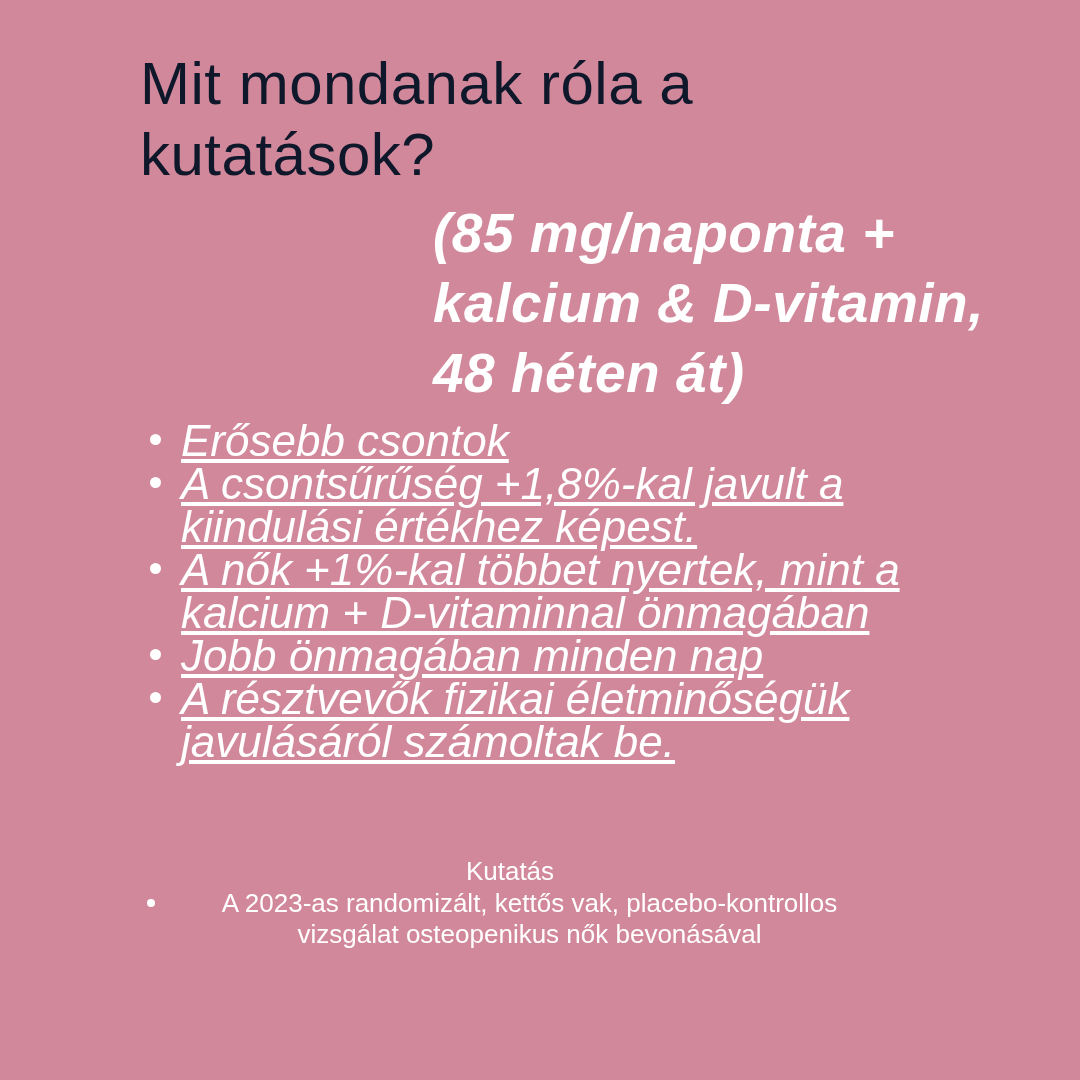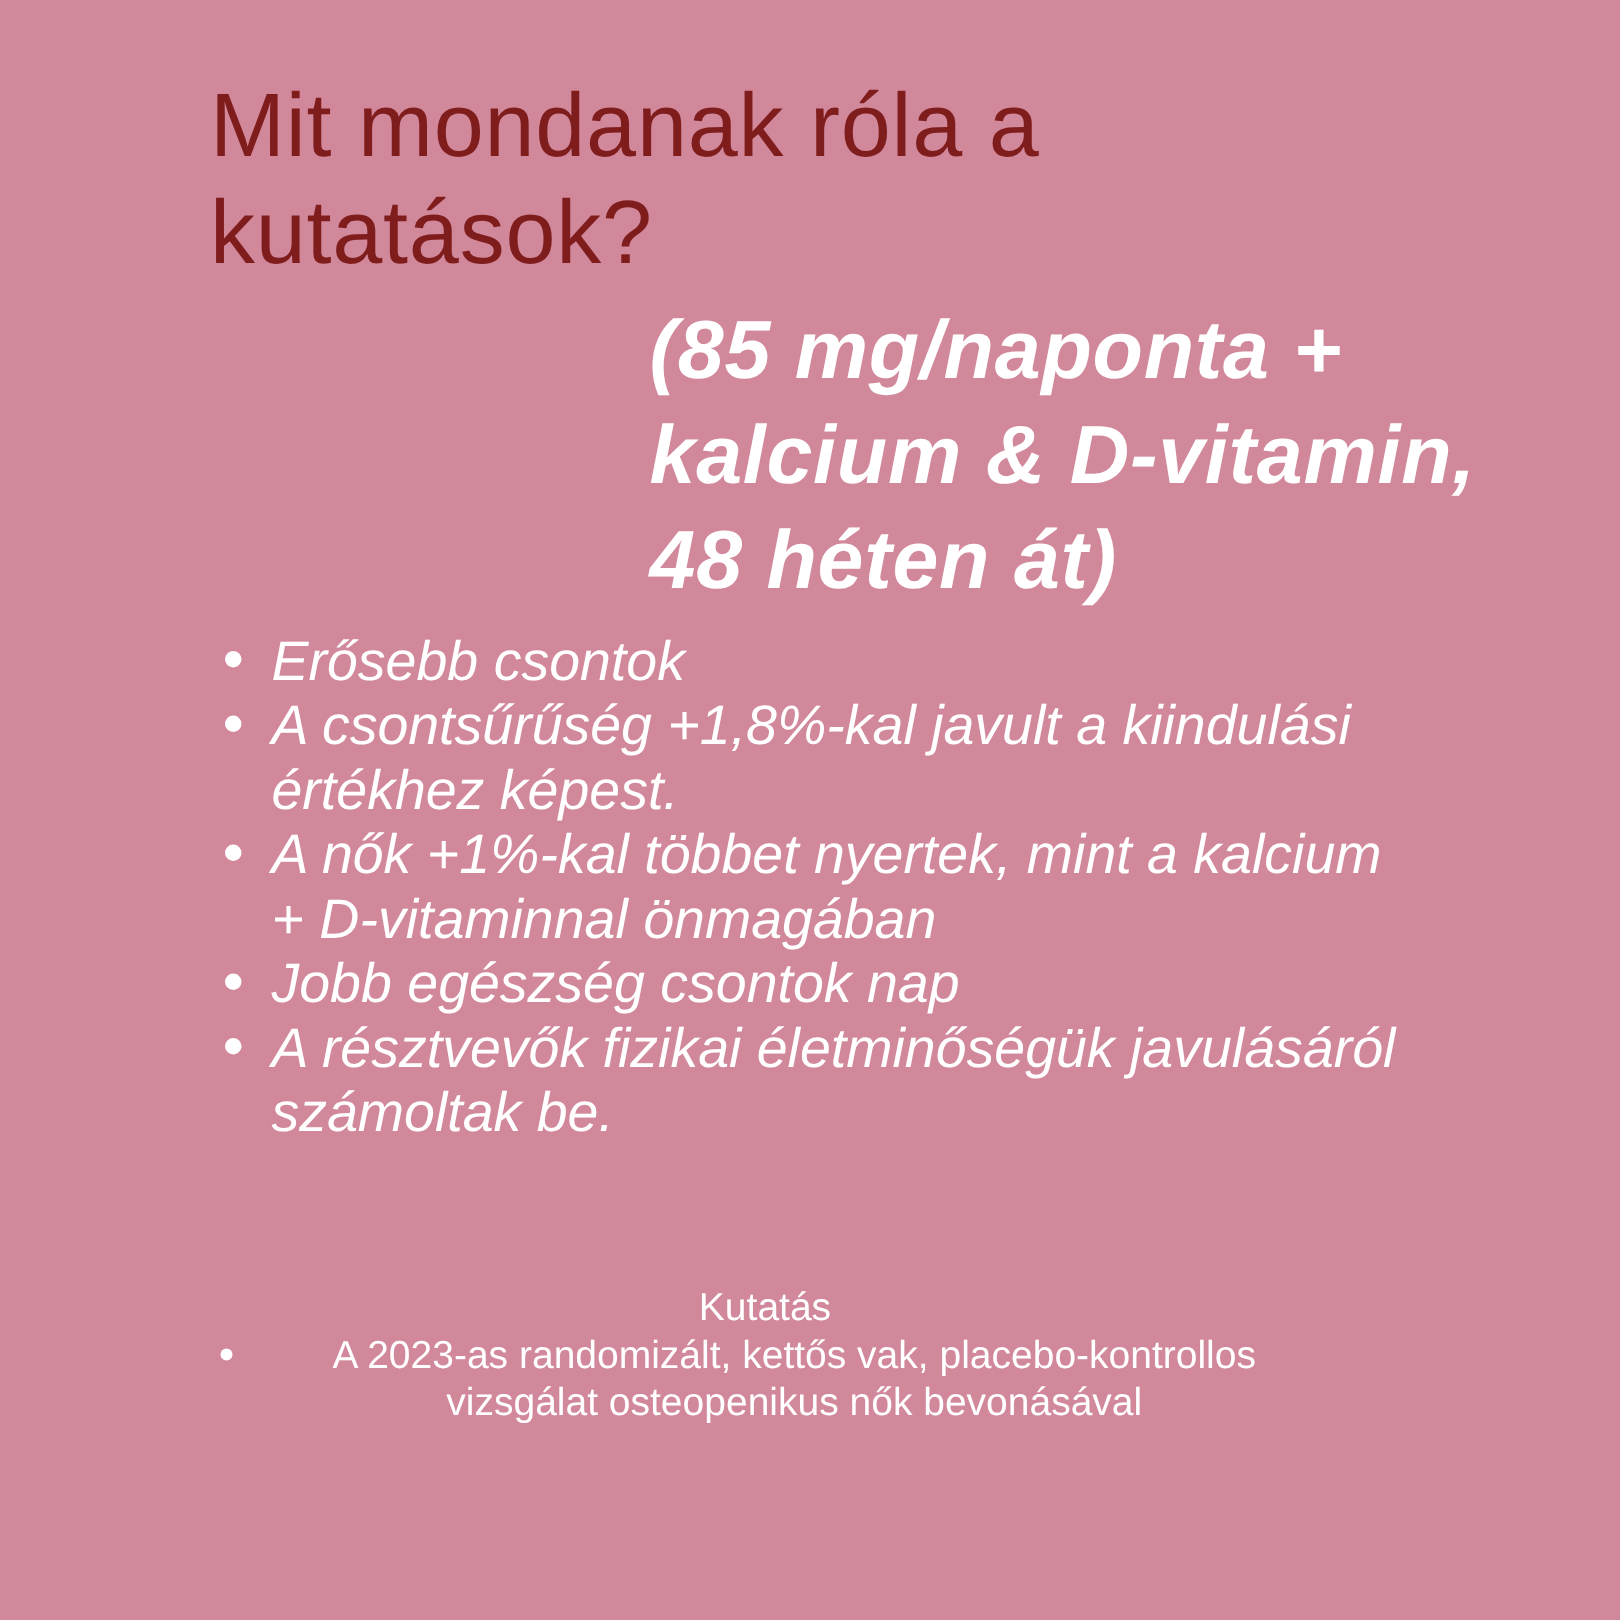--- a/index.html
+++ b/index.html
@@ -18,21 +18,21 @@
   .title {
     position: absolute;
     left: 140px;
     top: 48px;
     margin: 0;
     max-width: 760px;
     font-size: 60px;
     line-height: 71px;
     font-weight: 300;
     letter-spacing: 0.5px;
-    color: #7f1d1d;
+    color: #0f172a;
   }
 
   .subtitle {
     position: absolute;
     top: 198px;
     right: 96px;
     text-align: left;
     font-style: italic;
     font-weight: 700;
     font-size: 55px;
@@ -43,22 +43,23 @@
   .bullets {
     position: absolute;
     left: 148px;
     top: 419px;
     width: 790px;
     margin: 0;
     padding: 0;
     list-style: none;
     font-style: italic;
     font-weight: 400;
-    font-size: 37px;
+    font-size: 44px;
     line-height: 43px;
+    text-decoration: underline;
   }
   .bullets li {
     position: relative;
     padding-left: 33px;
     margin: 0;
   }
   .bullets li::before {
     content: "";
     position: absolute;
     left: 2px;
@@ -121,21 +122,21 @@
     <li>
       <span>Erősebb csontok</span>
     </li>
     <li>
       <span>A csontsűrűség +1,8%-kal javult a kiindulási értékhez képest.</span>
     </li>
     <li>
       <span>A nők +1%-kal többet nyertek, mint a kalcium + D-vitaminnal önmagában</span>
     </li>
     <li>
-      <span>Jobb egészség csontok nap</span>
+      <span>Jobb önmagában minden nap</span>
     </li>
     <li>
       <span>A résztvevők fizikai életminőségük javulásáról számoltak be.</span>
     </li>
   </ul>
 
   <div class="research">
     <p class="research-label">Kutatás</p>
     <ul>
       <li>

